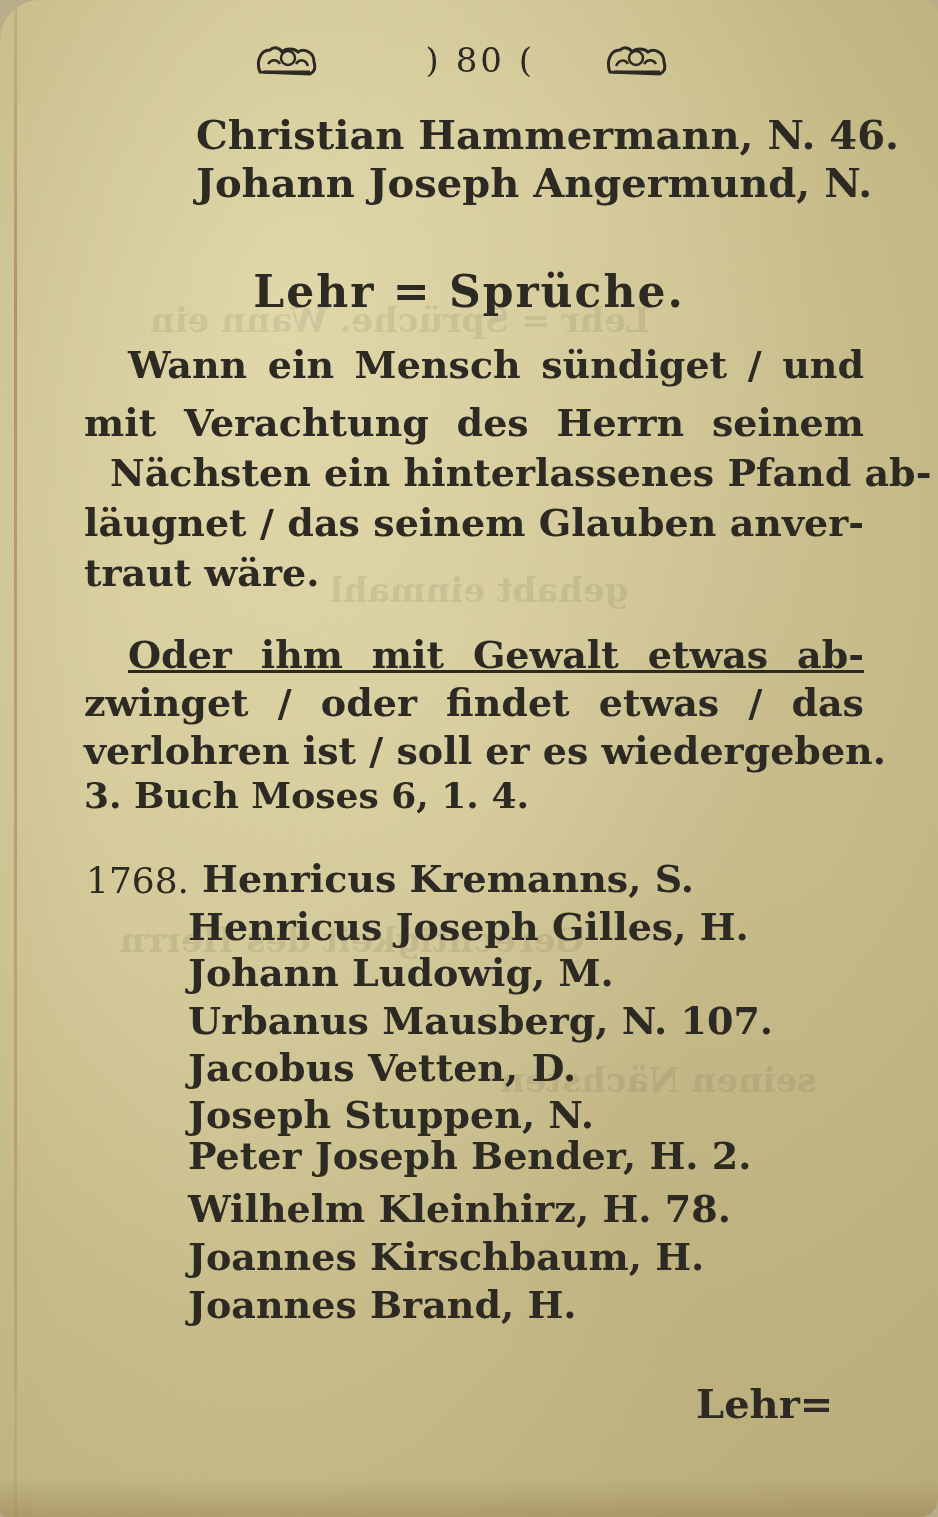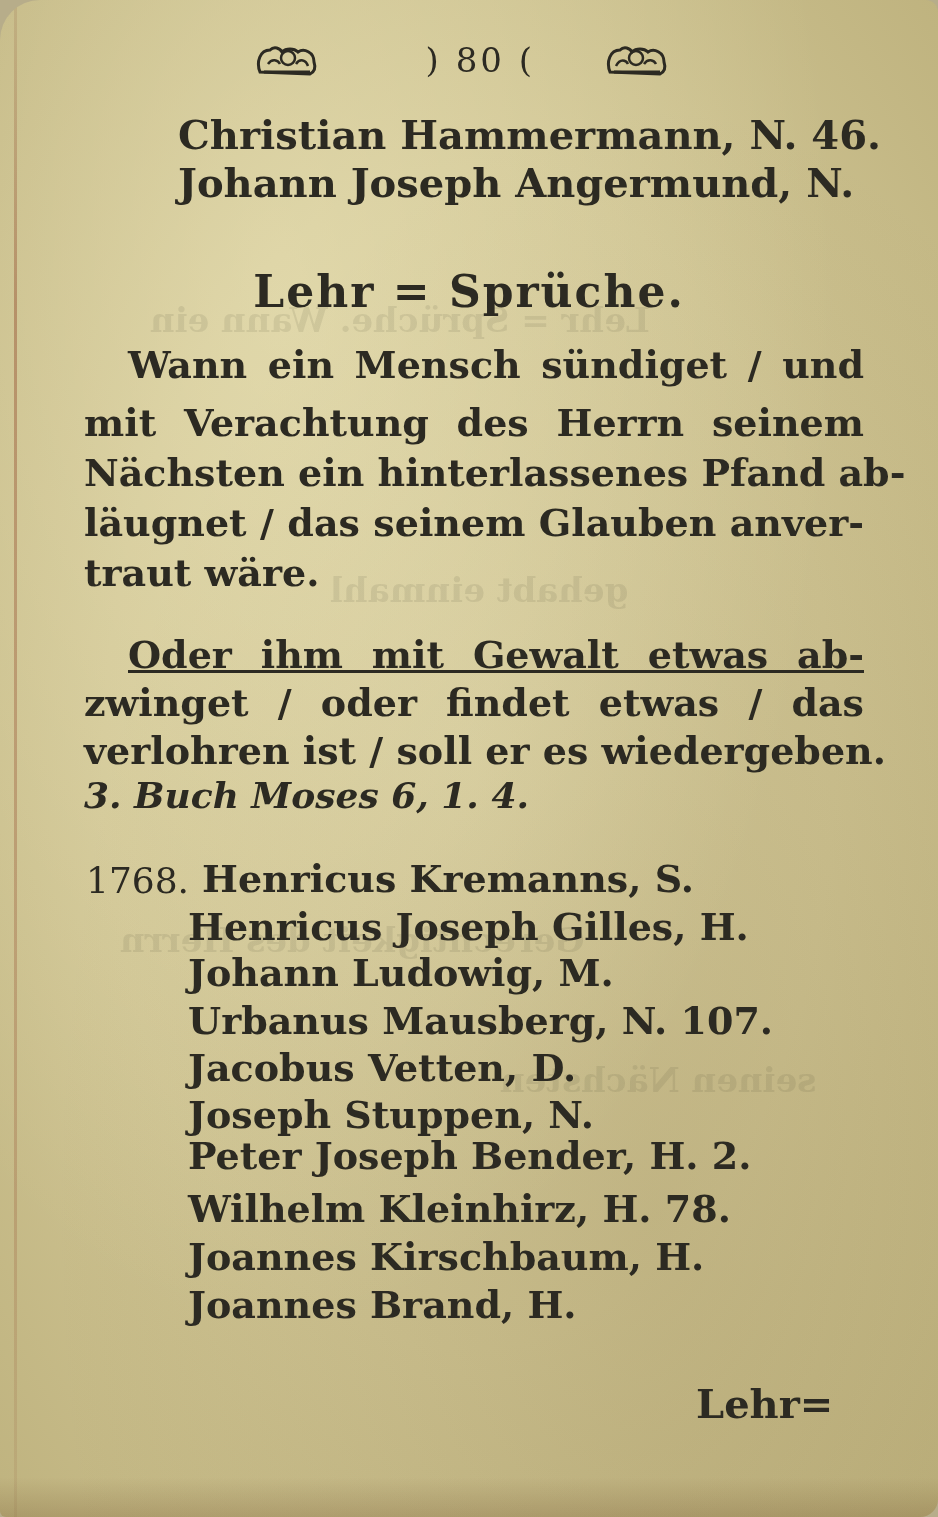--- a/index.html
+++ b/index.html
@@ -64,20 +64,21 @@
       text-align: right;
       font-size: 34px;
       font-weight: normal;
       letter-spacing: 3px;
     }
     .line {
       position: absolute;
       white-space: nowrap;
       font-size: 40px;
       line-height: 46px;
+      margin-left: 18px;
     }
     .title {
       position: absolute;
       left: 0; right: 0;
       top: 266px;
       text-align: center;
       font-size: 44px;
       letter-spacing: 2px;
     }
     .para-line {
@@ -91,21 +92,20 @@
       text-align-last: justify;
     }
     .para-line.last {
       text-align-last: left;
     }
     .ref {
       position: absolute;
       left: 84px;
       font-size: 36px;
       white-space: nowrap;
-      font-style: italic;
     }
     .list-year {
       position: absolute;
       left: 86px;
       font-size: 36px;
       font-weight: normal;
       text-align: right;
     }
     .list-name {
       position: absolute;
@@ -157,21 +157,21 @@
   </div>
 
   <div class="line ink" style="left:178px; top:112px;">Christian Hammermann, N. 46.</div>
   <div class="line ink" style="left:178px; top:160px;">Johann Joseph Angermund, N.</div>
 
   <div class="title ink">Lehr = Sprüche.</div>
 
   <div>
     <div class="para-line ink" style="top:342px; padding-left:44px; width:736px;">Wann ein Mensch sündiget / und</div>
     <div class="para-line ink" style="top:400px;">mit Verachtung des Herrn seinem</div>
-    <div class="para-line ink" style="top:450px;">Nächsten ein hinterlassenes Pfand ab-</div>
+    <div class="para-line ink" style="top:450px;margin-left:26px;">Nächsten ein hinterlassenes Pfand ab-</div>
     <div class="para-line ink" style="top:500px;">läugnet / das seinem Glauben anver-</div>
     <div class="para-line ink last" style="top:550px;">traut wäre.</div>
   </div>
 
   <div>
     <div class="para-line ink" style="top:632px; padding-left:44px; width:736px;text-decoration:underline;">Oder ihm mit Gewalt etwas ab-</div>
     <div class="para-line ink" style="top:680px;">zwinget / oder findet etwas / das</div>
     <div class="para-line ink" style="top:728px;">verlohren ist / soll er es wiedergeben.</div>
   </div>
 

